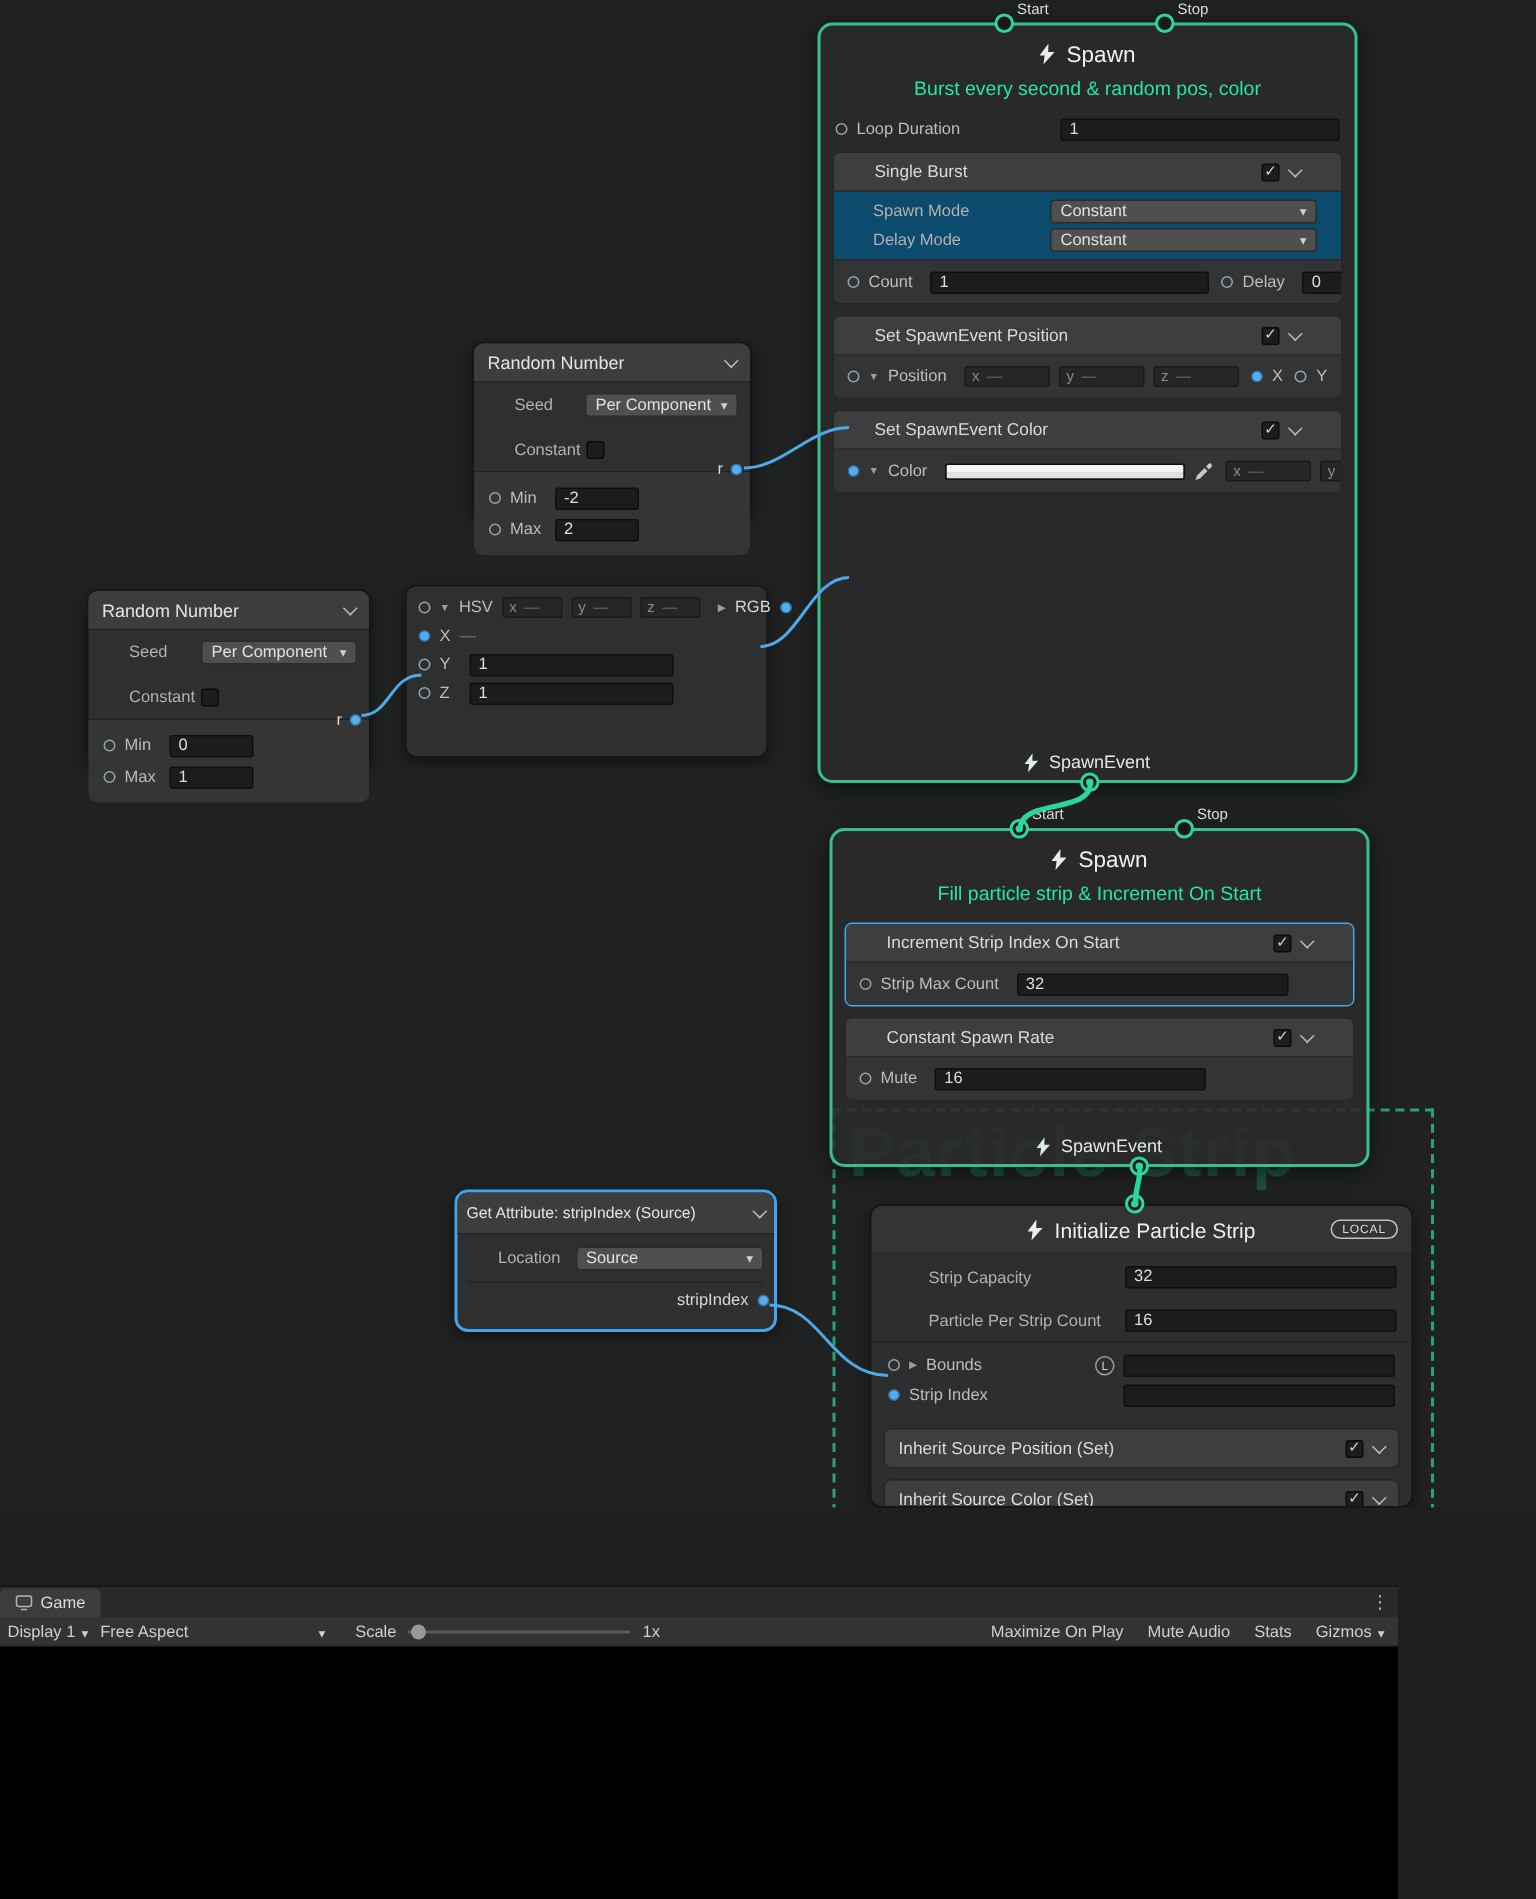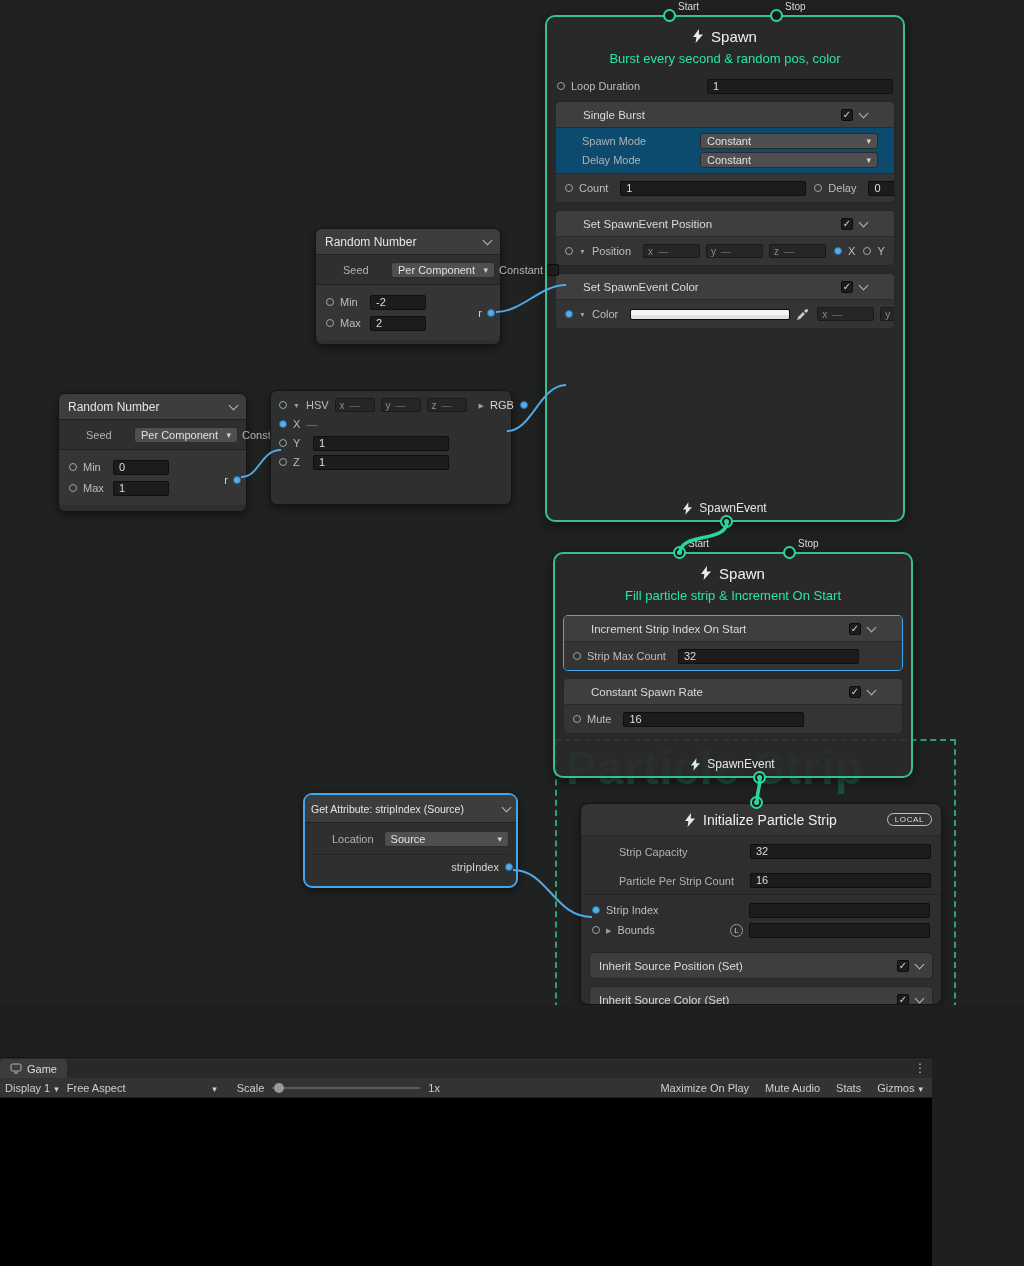--- a/index.html
+++ b/index.html
@@ -41,21 +41,21 @@
 .block-settings{background:#0c4a6e;border-top:1px solid #2a2a2a;padding:5px 8px 5px 26px;display:flex;flex-direction:column;gap:3px}
 .block-params{background:#343434;border-top:1px solid #2a2a2a;padding:6px 7px;display:flex;flex-direction:row;gap:4px}
 .ctx-footer{display:flex;align-items:center;justify-content:center;gap:7px;height:24px;color:#e6e6e6;font-size:12px;margin-top:auto;flex:none}
 .flow-anchor{position:absolute;width:13px;height:13px;border-radius:50%;border:2px solid #2ed69f;background:#191919;z-index:4}
 .flow-anchor.connected::after{content:"";position:absolute;inset:2px;border-radius:50%;background:#2ed69f}
 .flow-label{position:absolute;font-size:10px;color:#dadada;white-space:nowrap}
 .colorbar{width:160px;height:11px;border-radius:2px;background:linear-gradient(180deg,#f4f4f4 0 55%,#dfe0e4 55%);border:1px solid #0e0e0e;flex:none}
 .out-float{position:absolute;display:flex;align-items:center;gap:5px;z-index:4}
 .out-label{color:#d6d6d6}
 
-.rn-settings{padding:7px 8px 6px 27px;display:flex;flex-direction:row;gap:4px}
+.rn-settings{padding:7px 8px 6px 27px;display:flex;flex-direction:column;gap:14px}
 .rn-settings .s-label{width:48px}
 .rn-params{border-top:1px solid #222;background:#353535;border-radius:0 0 6px 6px;padding:9px 8px;display:flex;flex-direction:column;gap:5px}
 .rn-params .prop-label{width:24px}
 .rn-params .field{width:56px}
 
 .hsv-body{padding:6px 6px;display:flex;flex-direction:column;gap:3px}
 .hsv-body .mini{width:40px}
 
 .ga-node{border:2px solid #3fa7f2;border-radius:9px}
 .ga-node .op-title{font-size:10.5px;padding:0 6px}
@@ -463,31 +463,31 @@
         <span class="s-label">Strip Capacity</span>
         <span class="field">32</span>
       </div>
       <div class="setting-row">
         <span class="s-label">Particle Per Strip Count</span>
         <span class="field">16</span>
       </div>
     </div>
     <div class="init-params">
       <div class="prop-row">
-        <span class="port filled"></span>
-        <span class="prop-label">Strip Index</span>
-        <span class="spacer"></span>
-        <span class="field" style="width:181px;margin-left:0"></span>
-      </div>
-      <div class="prop-row">
         <span class="port"></span>
         <span class="foldout">▶</span>
         <span class="prop-label">Bounds</span>
         <span class="spacer"></span>
         <span class="circle-icon">L</span>
+        <span class="field" style="width:181px;margin-left:0"></span>
+      </div>
+      <div class="prop-row">
+        <span class="port filled"></span>
+        <span class="prop-label">Strip Index</span>
+        <span class="spacer"></span>
         <span class="field" style="width:181px;margin-left:0"></span>
       </div>
     </div>
     <div style="height:7px"></div>
     <div class="iblock">
       <span class="bh-title">Inherit Source Position (Set)</span>
       <span class="checkbox">✓</span>
       <span class="chev"></span>
     </div>
     <div class="iblock">

